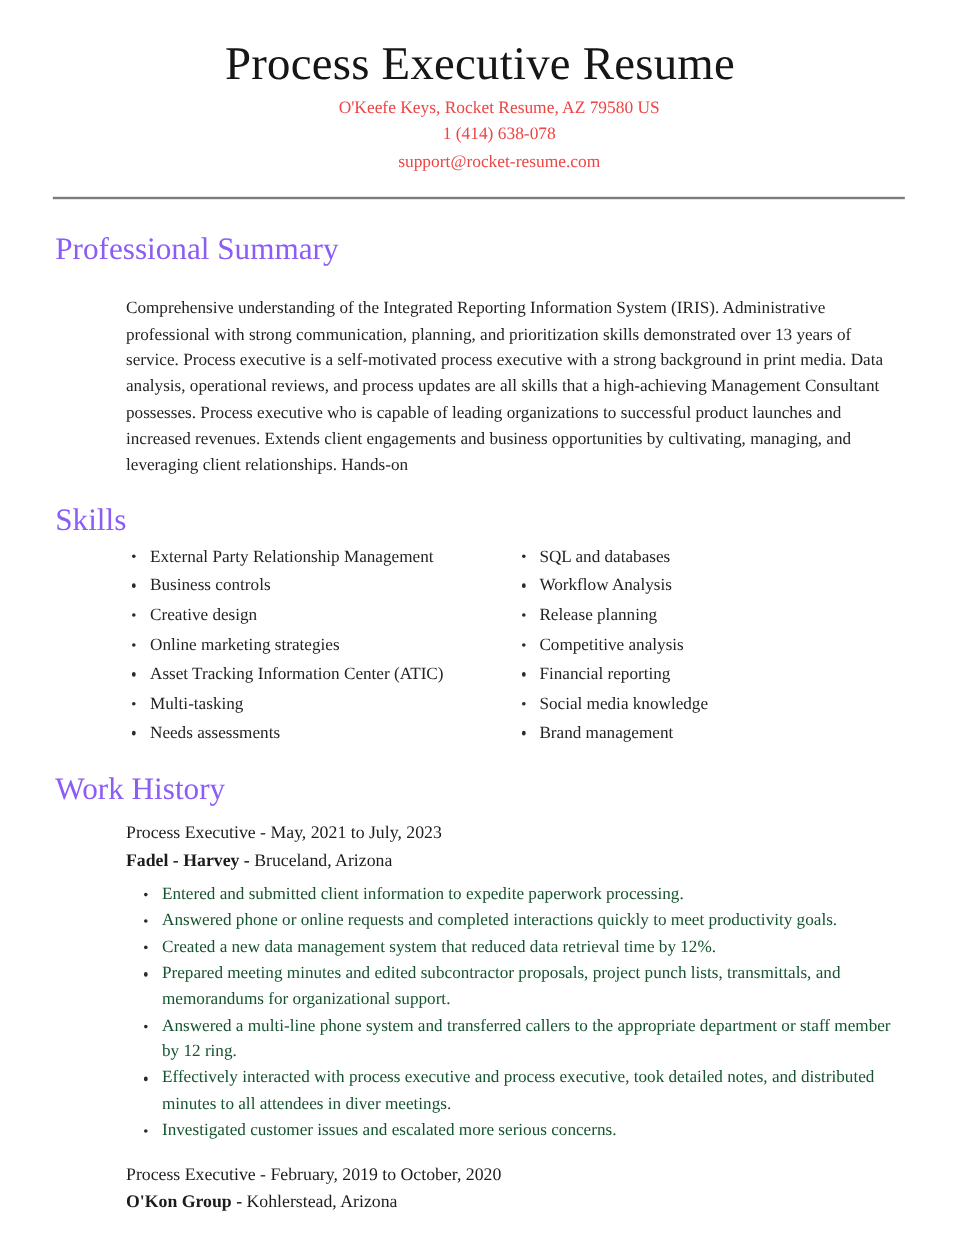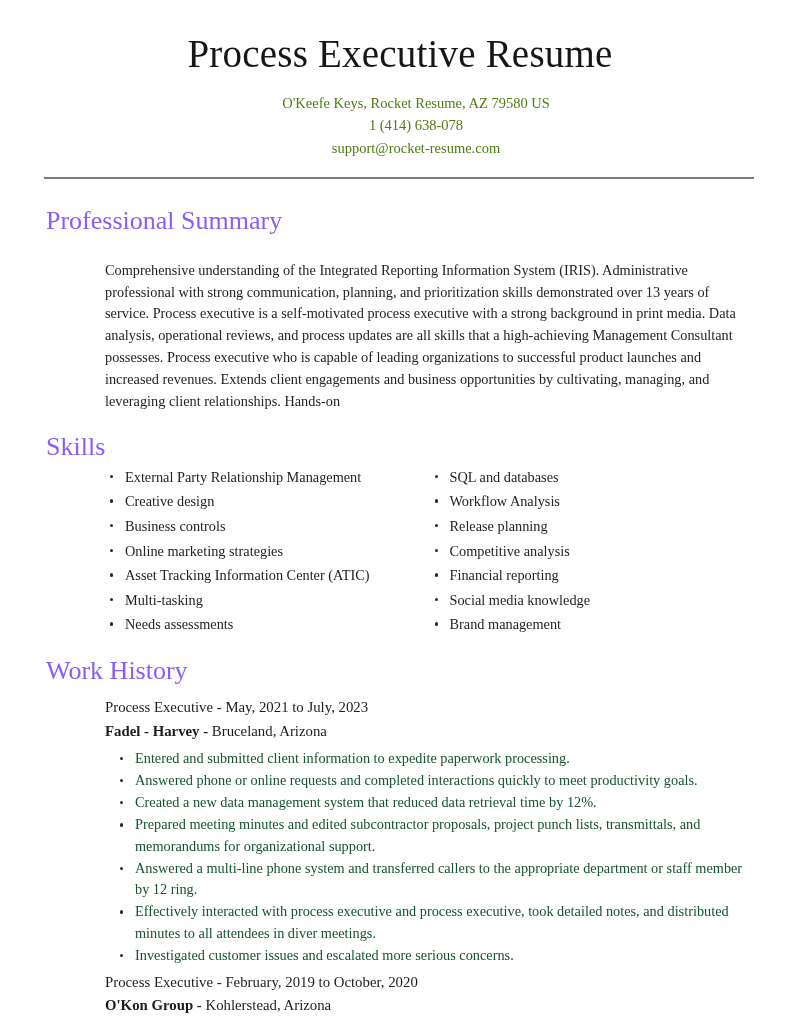--- a/index.html
+++ b/index.html
@@ -33,24 +33,24 @@
 
   .resume-title {
     font-size: 39px;
     font-weight: 400;
     letter-spacing: 0.2px;
     line-height: 1.12;
     color: #161616;
   }
 
   .contact-block {
-    margin-top: 16px;
+    margin-top: 3px;
     font-size: 14.5px;
     line-height: 1.56;
-    color: #4d7c0f;
+    color: #ef4444;
     padding-left: 32px;
   }
 
   .contact-line { display: block; }
 
   .divider {
     margin: 17px 46px 0 44px;
     height: 2px;
     background: #7c7c7c;
   }
@@ -149,21 +149,21 @@
     content: "";
     position: absolute;
     left: 5px;
     top: 9px;
     width: 3.4px;
     height: 3.4px;
     border-radius: 50%;
     background: #2a2a2a;
   }
 
-  .job + .job { margin-top: 4px; }
+  .job + .job { margin-top: 14px; }
 
   
   .sec-summary { margin-top: 26px; }
   .sec-summary .section-body { margin-top: 24px; }
   .sec-skills { margin-top: 18px; }
   .sec-work { margin-top: 18px; }
   .sec-work .jobs { margin-top: 10px; }
 </style>
 </head>
 <body>
@@ -186,22 +186,22 @@
       <p class="summary-text">Comprehensive understanding of the Integrated Reporting Information System (IRIS). Administrative professional with strong communication, planning, and prioritization skills demonstrated over 13 years of service. Process executive is a self-motivated process executive with a strong background in print media. Data analysis, operational reviews, and process updates are all skills that a high-achieving Management Consultant possesses. Process executive who is capable of leading organizations to successful product launches and increased revenues. Extends client engagements and business opportunities by cultivating, managing, and leveraging client relationships. Hands-on</p>
     </div>
   </div>
 
   <div class="section sec-skills">
     <h2 class="section-heading">Skills</h2>
     <div class="skills-columns">
       <div class="skills-col">
         <ul>
           <li>External Party Relationship Management</li>
+          <li>Business controls</li>
           <li>Creative design</li>
-          <li>Business controls</li>
           <li>Online marketing strategies</li>
           <li>Asset Tracking Information Center (ATIC)</li>
           <li>Multi-tasking</li>
           <li>Needs assessments</li>
         </ul>
       </div>
       <div class="skills-col">
         <ul>
           <li>SQL and databases</li>
           <li>Workflow Analysis</li>

